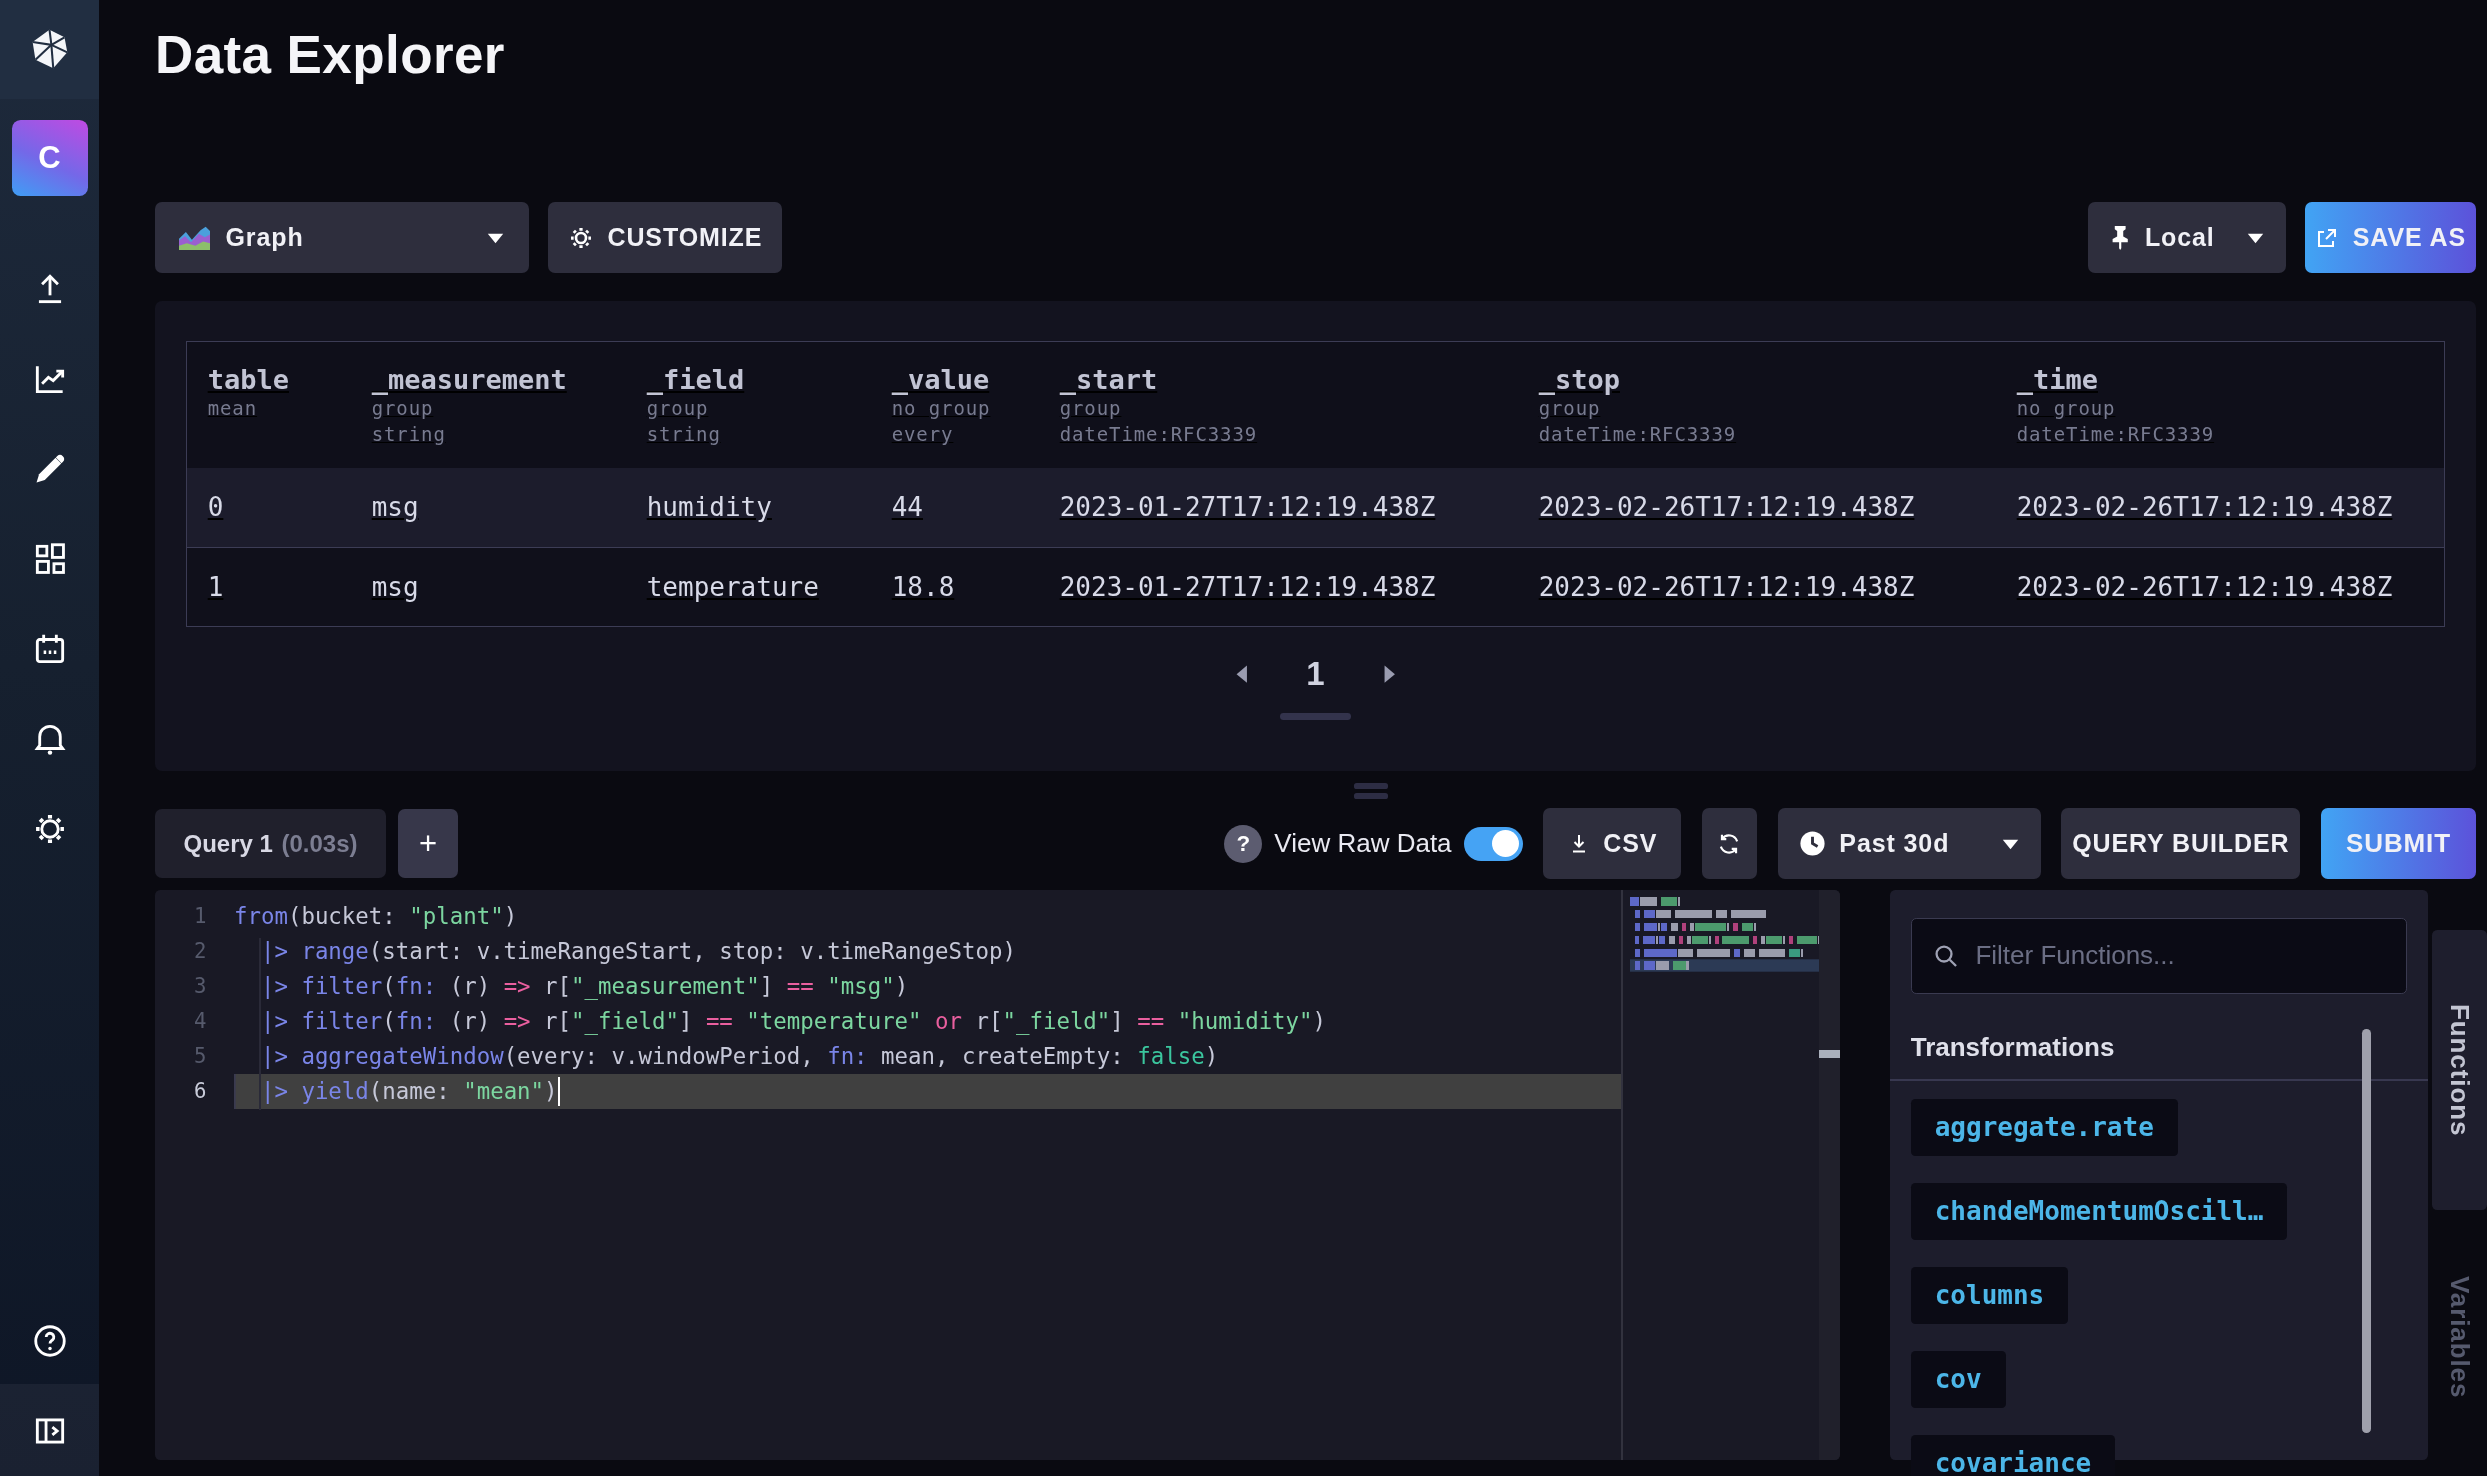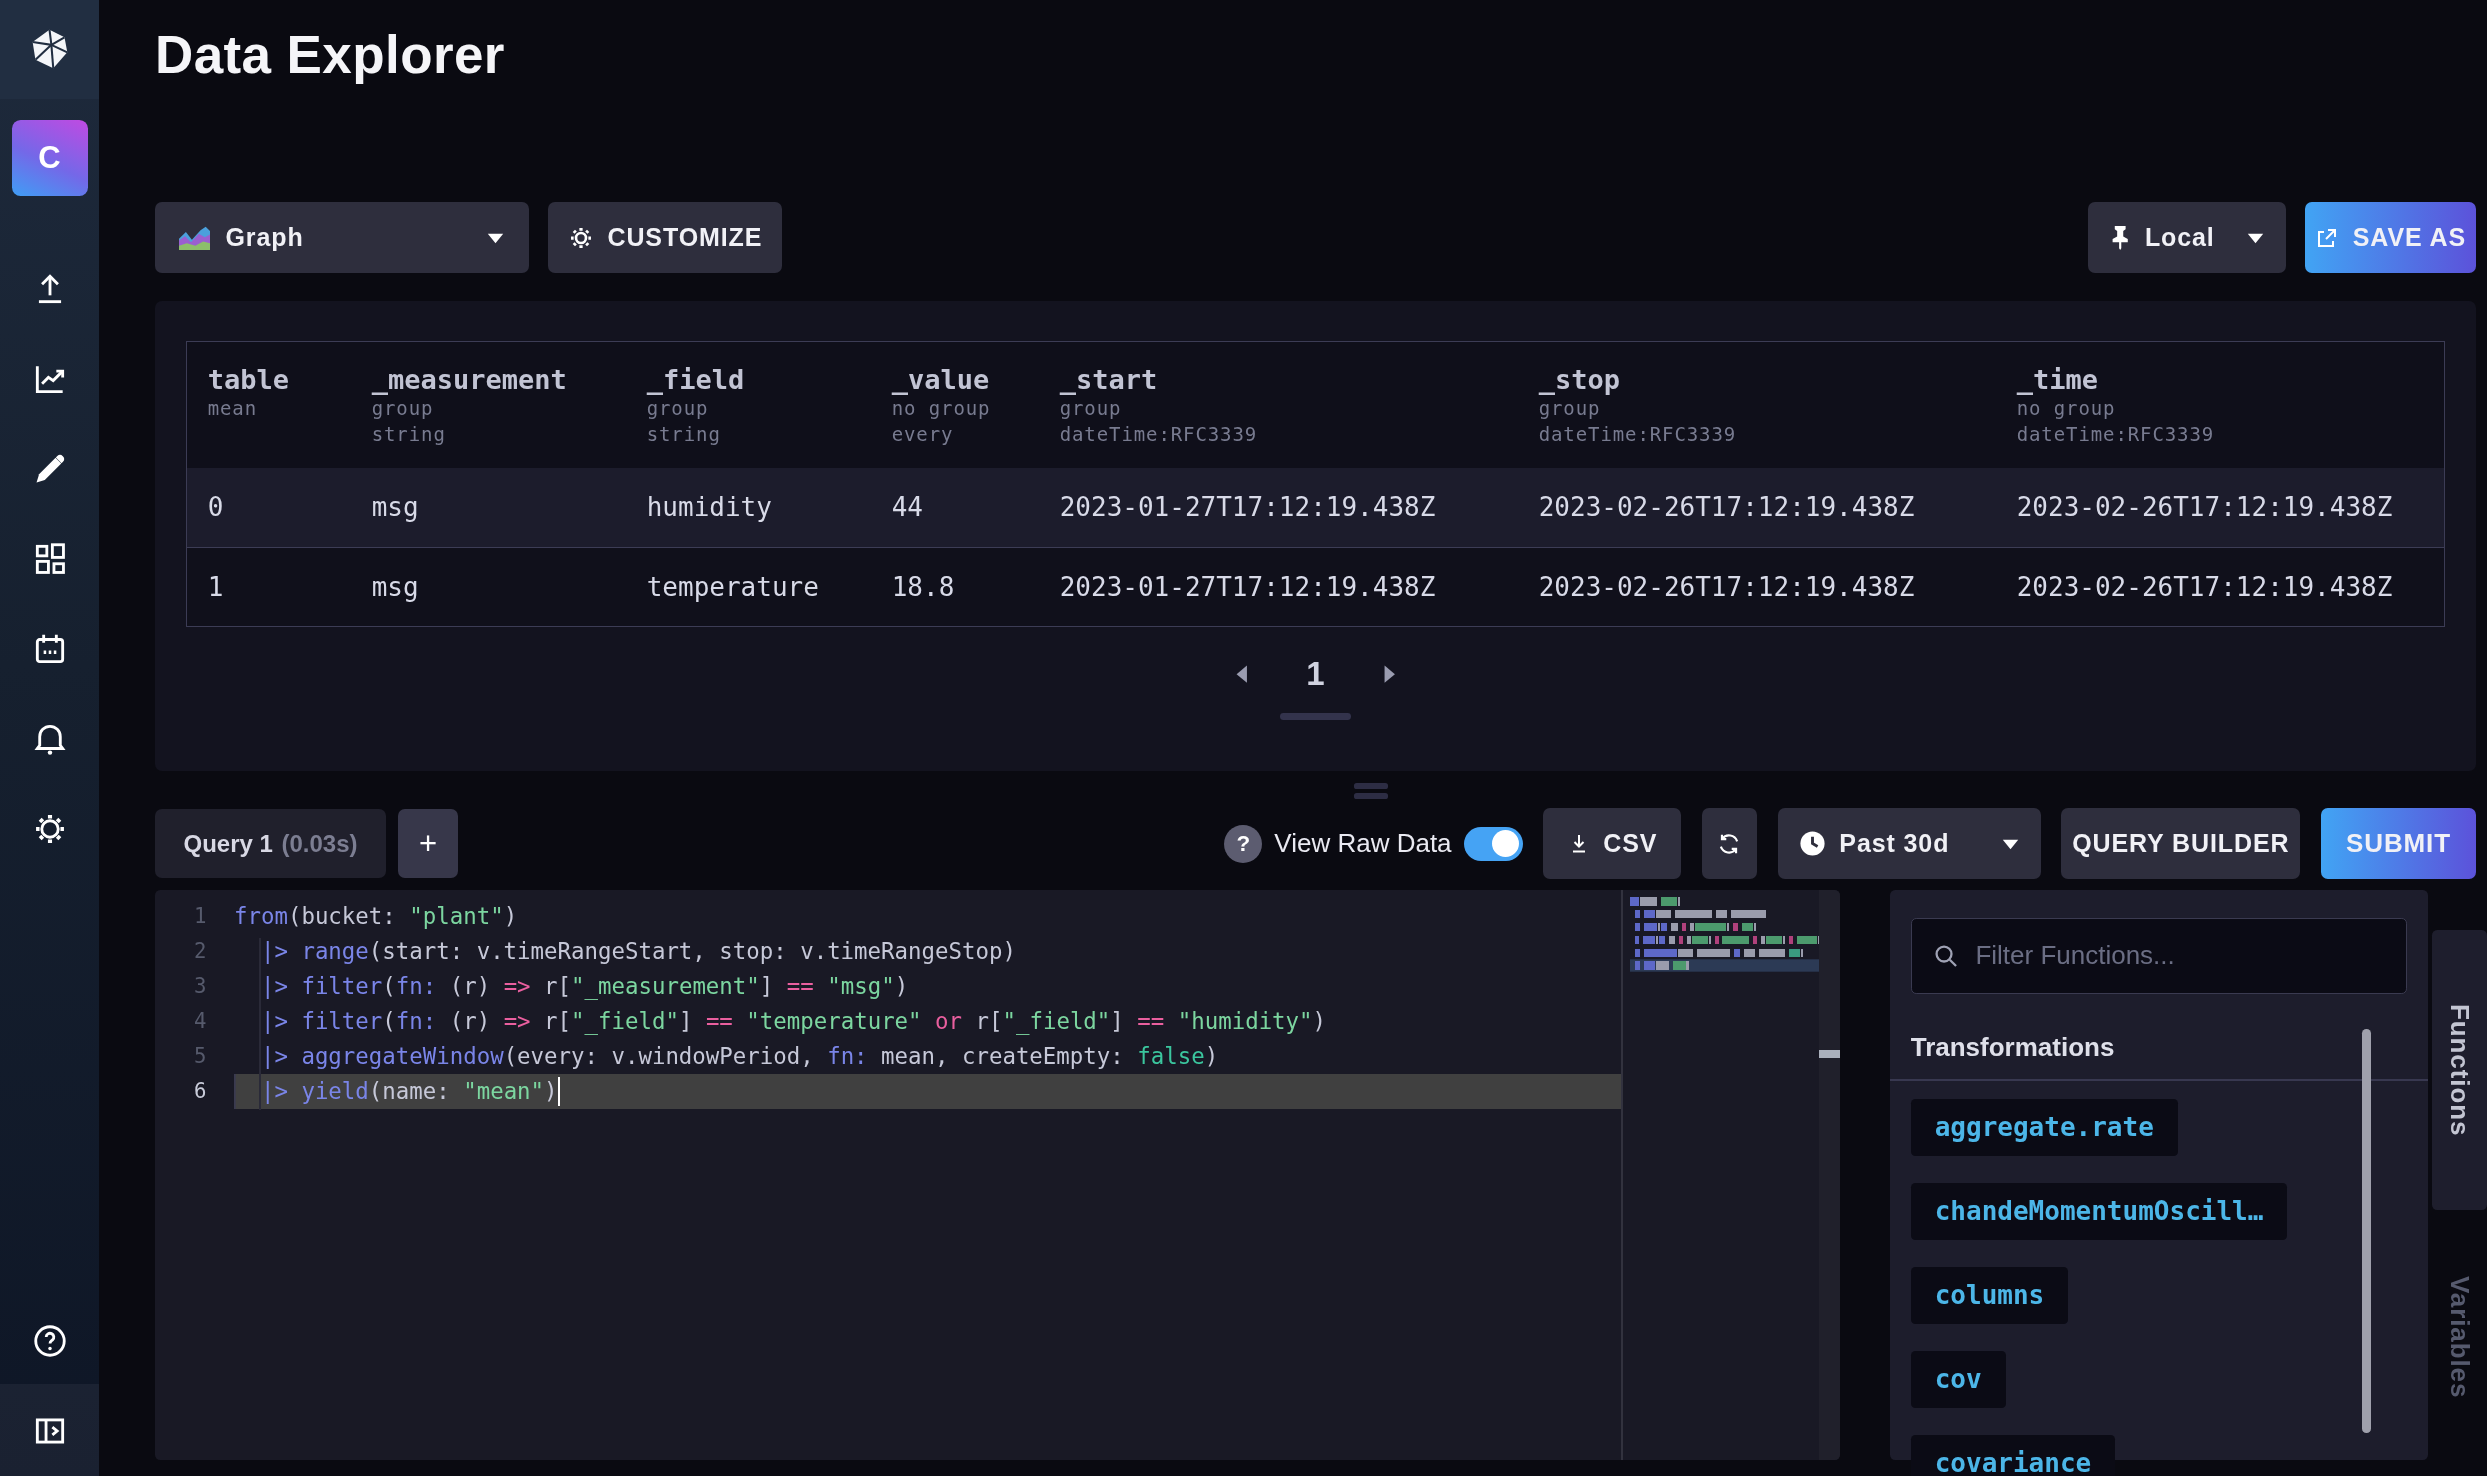--- a/index.html
+++ b/index.html
@@ -26,21 +26,21 @@
   .btn { height:71px; background:#2e2e3d; border-radius:6.9px; color:#f1f1f6; font-weight:bold; font-size:25px; letter-spacing:0.9px; display:flex; align-items:center; justify-content:center; cursor:pointer; border:none; }
   .btn svg { flex-shrink:0; }
   .dropdown { justify-content:flex-start; padding:0 24px; }
   .caret { margin-left:auto; }
   .grad { background:linear-gradient(90deg,#41a4f4 0%,#5c52da 100%); }
   .tb-left { display:flex; gap:19px; }
   .tb-right { margin-left:auto; display:flex; gap:19px; }
 
   
   .results-panel { margin-top:27.5px; width:2321px; height:470px; background:#13131f; border-radius:6.9px; padding:40px 31px 0 31px; }
-  .raw-table { border:1.7px solid #3c3c55; background:#0f0f1a; }
+  .raw-table { border:1.7px solid #3c3c55; background:#0f0f1a;text-decoration:underline; }
   .t-grid { display:grid; grid-template-columns:164px 275px 245px 168px 479px 478px 1fr; }
   .t-head { padding:22.4px 0 20.7px 0; }
   .t-head .cell { padding-left:20.7px; }
   .t-col-name { font-family:"DejaVu Sans Mono", monospace; font-weight:bold; font-size:27px; color:#c2c4d4; }
   .t-sub { font-family:"DejaVu Sans Mono", monospace; font-size:19px; color:#787b90; letter-spacing:0.9px; line-height:26px; }
   .t-sub:first-of-type { margin-top:13.8px; }
   .t-row { height:79px; align-items:center; font-family:"DejaVu Sans Mono", monospace; font-size:26px; color:#d8dae8; }
   .t-row .cell { padding-left:20.7px; }
   .t-row.even { background:#1c1c2c; }
   .t-row.odd  { background:#10101b; border-top:1.7px solid #3c3c55; }

